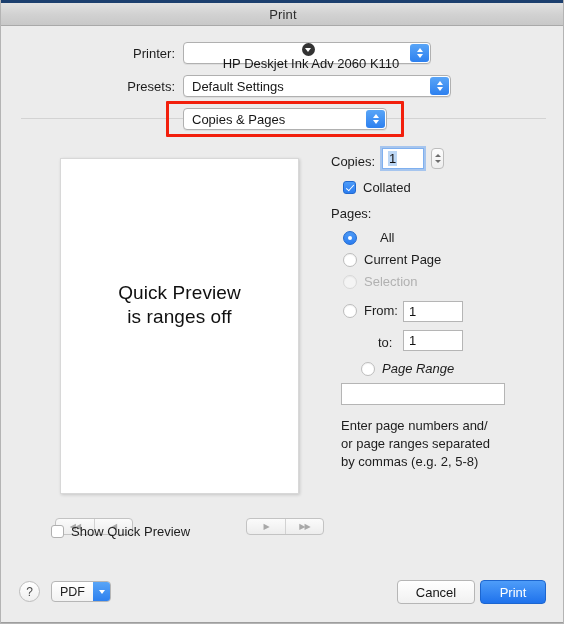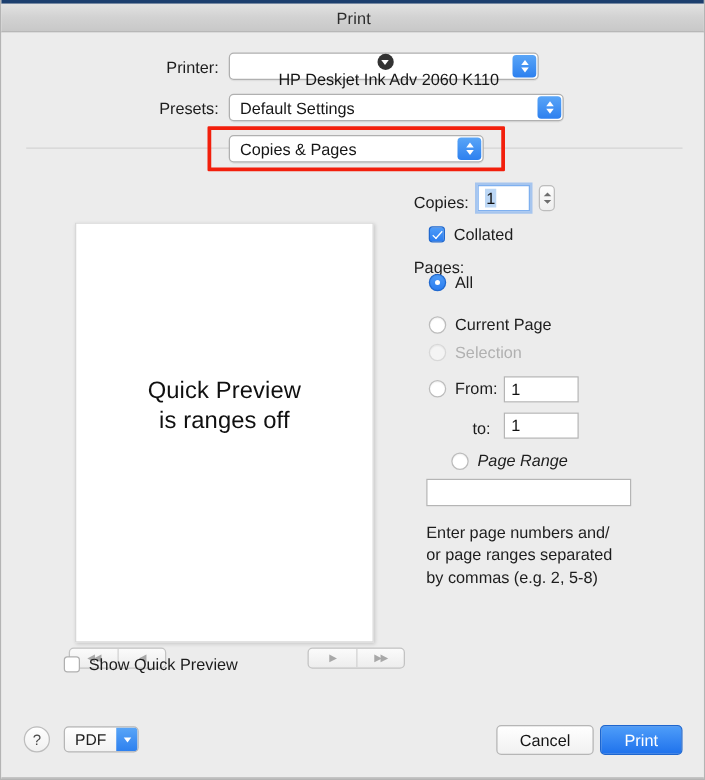--- a/index.html
+++ b/index.html
@@ -279,21 +279,21 @@
         <span>Copies &amp; Pages</span>
         <span class="arrows">
           <i class="up"></i>
             <i class="dn"></i>
         </span>
       </div>
     </div>
 
     <div class="annot" style="top:75px; left:165px; width:238px; height:36px;"></div>
 
-    <div class="preview-page" style="top:152px; left:59px; width:239px; height:336px;">
+    <div class="preview-page" style="top:132px; left:59px; width:239px; height:336px;">
       <div class="preview-text">
         <div>Quick Preview</div>
         <div>is ranges off</div>
       </div>
     </div>
 
     <div class="seg" style="top:492px; left:54px;">
       <span class="b">◀◀</span>
       <span class="b">◀</span>
     </div>
@@ -316,21 +316,21 @@
         <i class="dn"></i>
     </div>
 
     <div class="cb-row" style="top:154px; left:342px;">
       <span class="cbox on"></span>
       <span class="cb-label">Collated</span>
     </div>
 
     <span class="grp-label" style="top:180px; left:330px;">Pages:</span>
 
-    <div class="radio-row" style="top:192px; left:342px;">
+    <div class="radio-row" style="top:204px; left:342px;gap:16px;">
       <span class="radio on"></span>
       <span class="radio-label">All</span>
     </div>
 
     <div class="radio-row" style="top:226px; left:342px;">
       <span class="radio"></span>
       <span class="radio-label">Current Page</span>
     </div>
 
     <div class="radio-row" style="top:248px; left:342px;">

